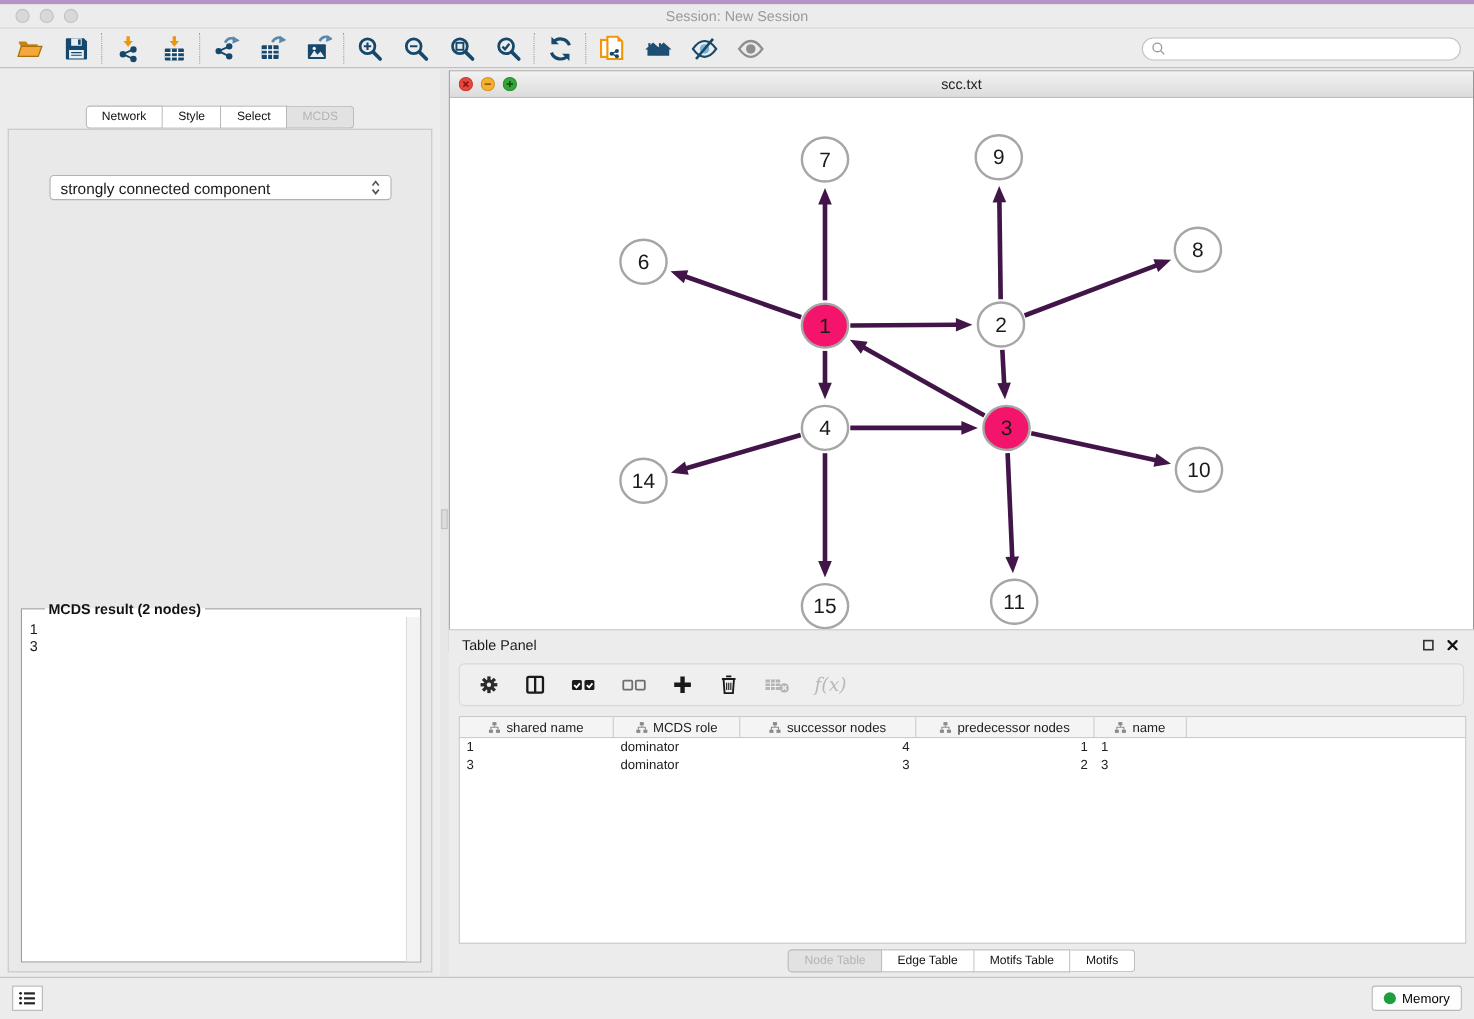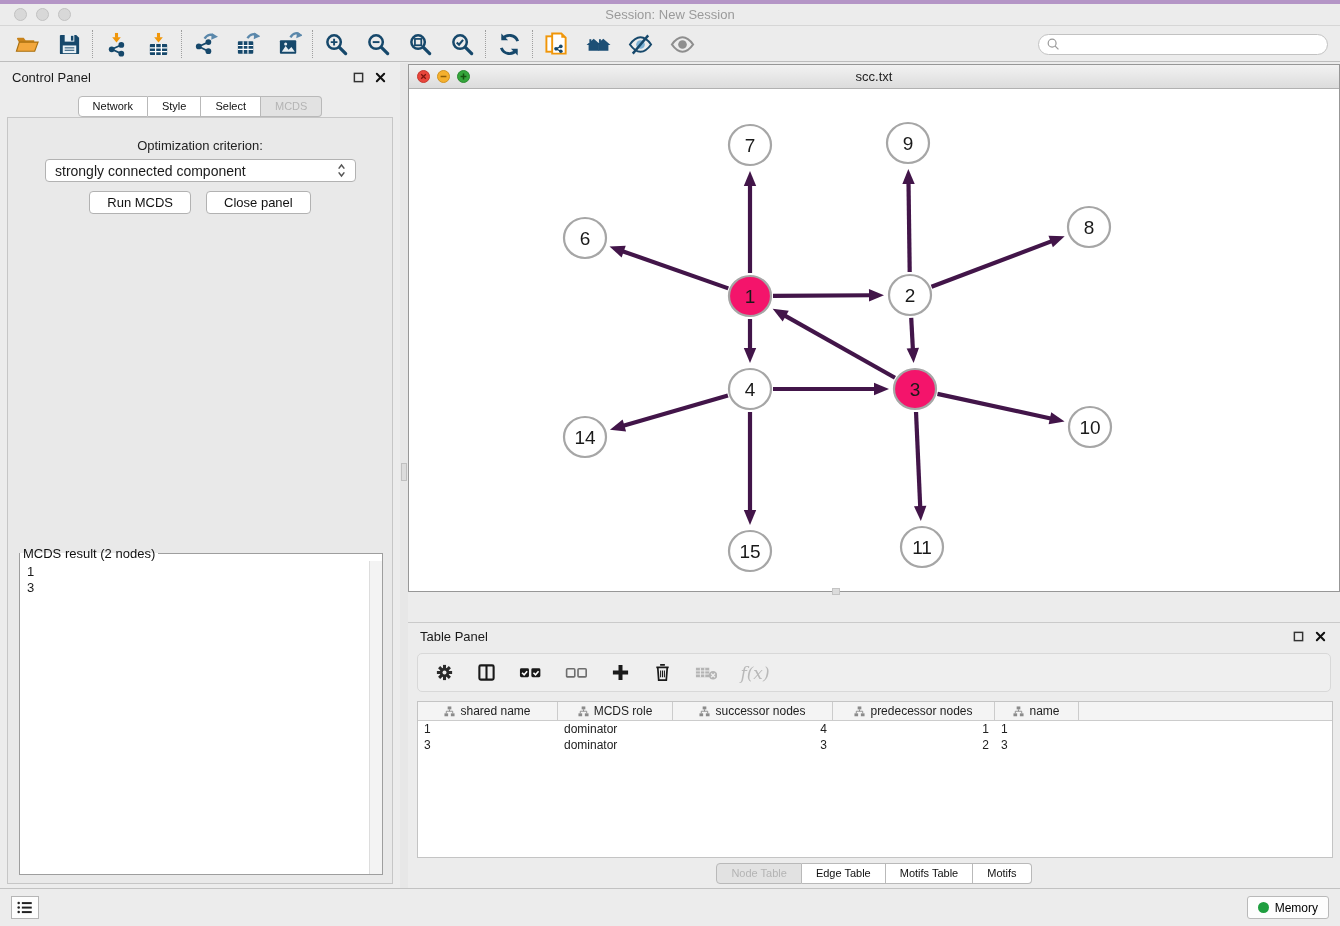--- a/index.html
+++ b/index.html
@@ -38,21 +38,21 @@
   #cp-tabs { position:absolute; top:33px; left:0; right:0; }
   #cp-card { position:absolute; top:54px; left:7px; right:7px; bottom:4px; background:#e9e9e9; border:1px solid #c6c6c6; }
   .opt-label { position:absolute; top:20px; left:0; right:0; text-align:center; color:#222; }
   #criterion-select { position:absolute; top:41px; left:37px; width:311px; height:23px; background:#fff; border:1px solid #b2b2b2; border-radius:4px; display:flex; align-items:center; padding:0 9px; }
   #criterion-select .sel-text { flex:1; font-size:14px; }
   #criterion-select svg { width:9px; height:17px; }
   .cp-buttons { position:absolute; top:73px; left:0; right:0; display:flex; justify-content:center; gap:15px; }
   .mac-btn { height:23px; padding:0 17px; background:#fff; border:1px solid #b2b2b2; border-radius:4px; font:13px "Liberation Sans",sans-serif; color:#111; }
 
   #mcds-fieldset { position:absolute; left:11px; right:9px; top:428px; bottom:8px; border:1px solid #9e9e9e; background:#fff; }
-  #mcds-fieldset legend { font-size:13px; color:#111; padding:0 3px; margin-left:0; }
+  #mcds-fieldset legend { font-size:13px; color:#111; padding:0 3px; margin-left:21px;font-weight:bold; }
   #mcds-listwrap { position:absolute; left:0; right:0; top:0; bottom:0; }
   #mcds-list { position:absolute; inset:0 14px 0 0; padding:3px 0 0 7px; overflow:hidden; }
   .mcds-line { font-size:13px; line-height:16px; }
   .mcds-scroll { position:absolute; top:0; bottom:0; right:0; width:13px; background:#f3f3f3; border-left:1px solid #ddd; }
 
   
   #v-divider { position:absolute; left:400px; top:63px; width:8px; bottom:38px; background:#e7e7e7; }
   .divider-handle { position:absolute; top:400px; left:1px; width:6px; height:18px; background:#dcdcdc; border:1px solid #c0c0c0; }
   #h-divider-handle { position:absolute; left:832px; top:588px; width:8px; height:7px; background:#dcdcdc; border:1px solid #c4c4c4; }
 
@@ -60,21 +60,21 @@
   #network-window { position:absolute; left:408px; top:64px; width:932px; height:528px; background:#fff; border:1px solid #979797; }
   .nw-titlebar { position:relative; height:24px; background:linear-gradient(#f2f2f2,#dcdcdc); border-bottom:1px solid #b1b1b1; }
   .nw-lights { position:absolute; left:8px; top:5px; display:flex; gap:7px; }
   .nw-lights button { width:13px; height:13px; border:none; background:transparent; padding:0; }
   .nw-lights svg { width:13px; height:13px; display:block; }
   .nw-title { position:absolute; left:0; right:0; top:4px; text-align:center; font-size:13px; color:#222; }
   .nw-canvas { position:absolute; top:24px; left:0; right:0; bottom:0; background:#fff; }
   #graph-svg { width:100%; height:100%; display:block; }
 
   
-  #table-panel { position:absolute; left:408px; top:622px; width:932px; bottom:38px; background:#ececec; border-top:1px solid #cacaca; }
+  #table-panel { position:absolute; left:408px; top:572px; width:932px; bottom:38px; background:#ececec; border-top:1px solid #cacaca; }
   #tp-toolbar { position:absolute; top:30px; left:9px; right:9px; height:39px; background:#efefef; border:1px solid #d8d8d8; border-radius:5px; display:flex; align-items:center; padding-left:17px; gap:23px; }
   .tp-btn { border:none; background:transparent; display:inline-flex; align-items:center; justify-content:center; height:26px; }
   .tp-btn svg { height:19px; }
   .fx { font:italic 17px "DejaVu Serif", serif; color:#b9b9b9; }
   #node-table { position:absolute; top:78px; left:9px; right:7px; bottom:30px; background:#fff; border:1px solid #c4c4c4; overflow:hidden; }
   .nt-header { display:flex; height:19px; background:#f4f4f4; border-bottom:1px solid #ccc; }
   .th { display:flex; align-items:center; justify-content:center; gap:5px; border-right:1px solid #ccc; font-size:12px; color:#222; overflow:hidden; }
   .th svg { width:11px; height:11px; flex:none; }
   .tr { display:flex; height:16px; }
   .td { font-size:12px; color:#222; padding:0 6px; line-height:16px; overflow:hidden; white-space:nowrap; }
@@ -248,51 +248,33 @@
   <span id="search-box">
     <svg viewBox="0 0 16 16">
         <circle cx="7" cy="7" r="4.5" fill="none" stroke="#9a9a9a" stroke-width="1.4"></circle>
         <path d="M10.5 10.5L14.2 14.2" stroke="#9a9a9a" stroke-width="1.4"></path>
       </svg>
     <input value="" placeholder="" style="">
   </span>
 </div>
 
 <div id="control-panel">
-  <div class="panel-header">
-    <span class="ph-title">Control Panel</span>
-    <button class="ph-btn">
-        <svg viewBox="0 0 12 12">
-          <rect x="1.5" y="1.5" width="9" height="9" fill="none" stroke="#333" stroke-width="1.6"></rect>
-        </svg>
-      </button>
-    <button class="ph-btn">
-        <svg viewBox="0 0 12 12">
-          <path d="M2 2l8 8M10 2l-8 8" stroke="#111" stroke-width="2.2" stroke-linecap="round"></path>
-        </svg>
-      </button>
-  </div>
   <div id="cp-tabs" class="seg-tabs">
       <div class="seg-tab">Network</div>
       <div class="seg-tab">Style</div>
       <div class="seg-tab">Select</div>
       <div class="seg-tab active">MCDS</div>
     </div>
   <div id="cp-card">
-    <div class="opt-label">Optimization criterion:</div>
     <div id="criterion-select">
       <span class="sel-text">strongly connected component</span>
       <svg viewBox="0 0 9 18">
           <path d="M1.5 7L4.5 3.2 7.5 7" fill="none" stroke="#555" stroke-width="1.6"></path>
           <path d="M1.5 11l3 3.8 3-3.8" fill="none" stroke="#555" stroke-width="1.6"></path>
         </svg>
-    </div>
-    <div class="cp-buttons">
-      <button class="mac-btn">Run MCDS</button>
-      <button class="mac-btn">Close panel</button>
     </div>
     <fieldset id="mcds-fieldset">
       <legend>MCDS result (2 nodes)</legend>
       <div id="mcds-listwrap">
         <div id="mcds-list">
             <div class="mcds-line">1</div>
             <div class="mcds-line">3</div>
           </div>
         <div class="mcds-scroll"></div>
       </div>

